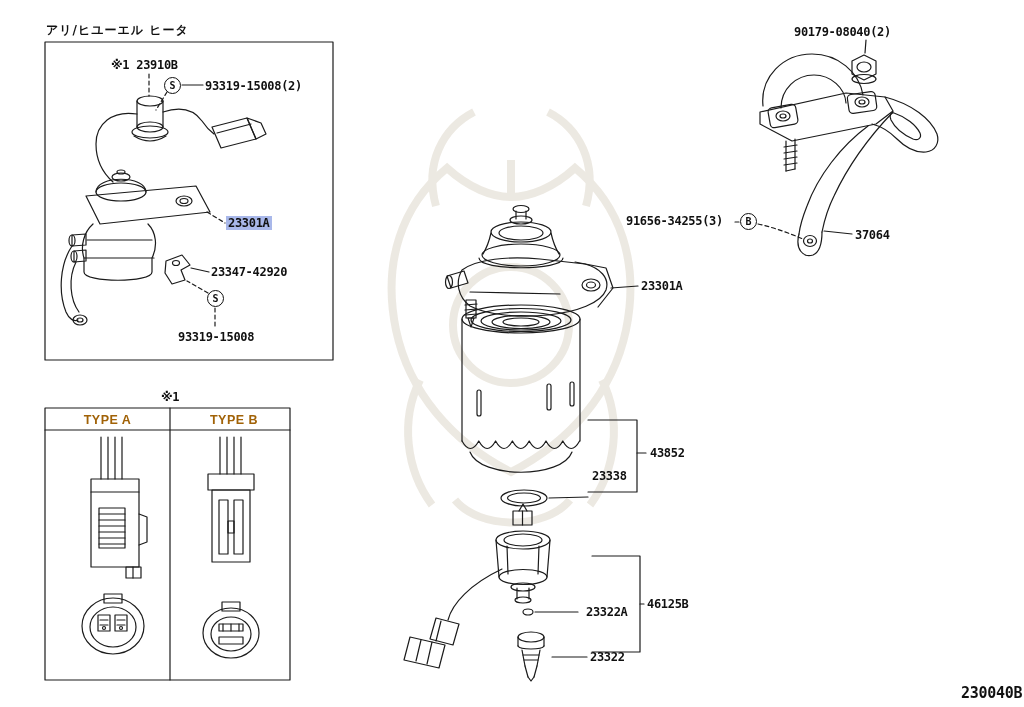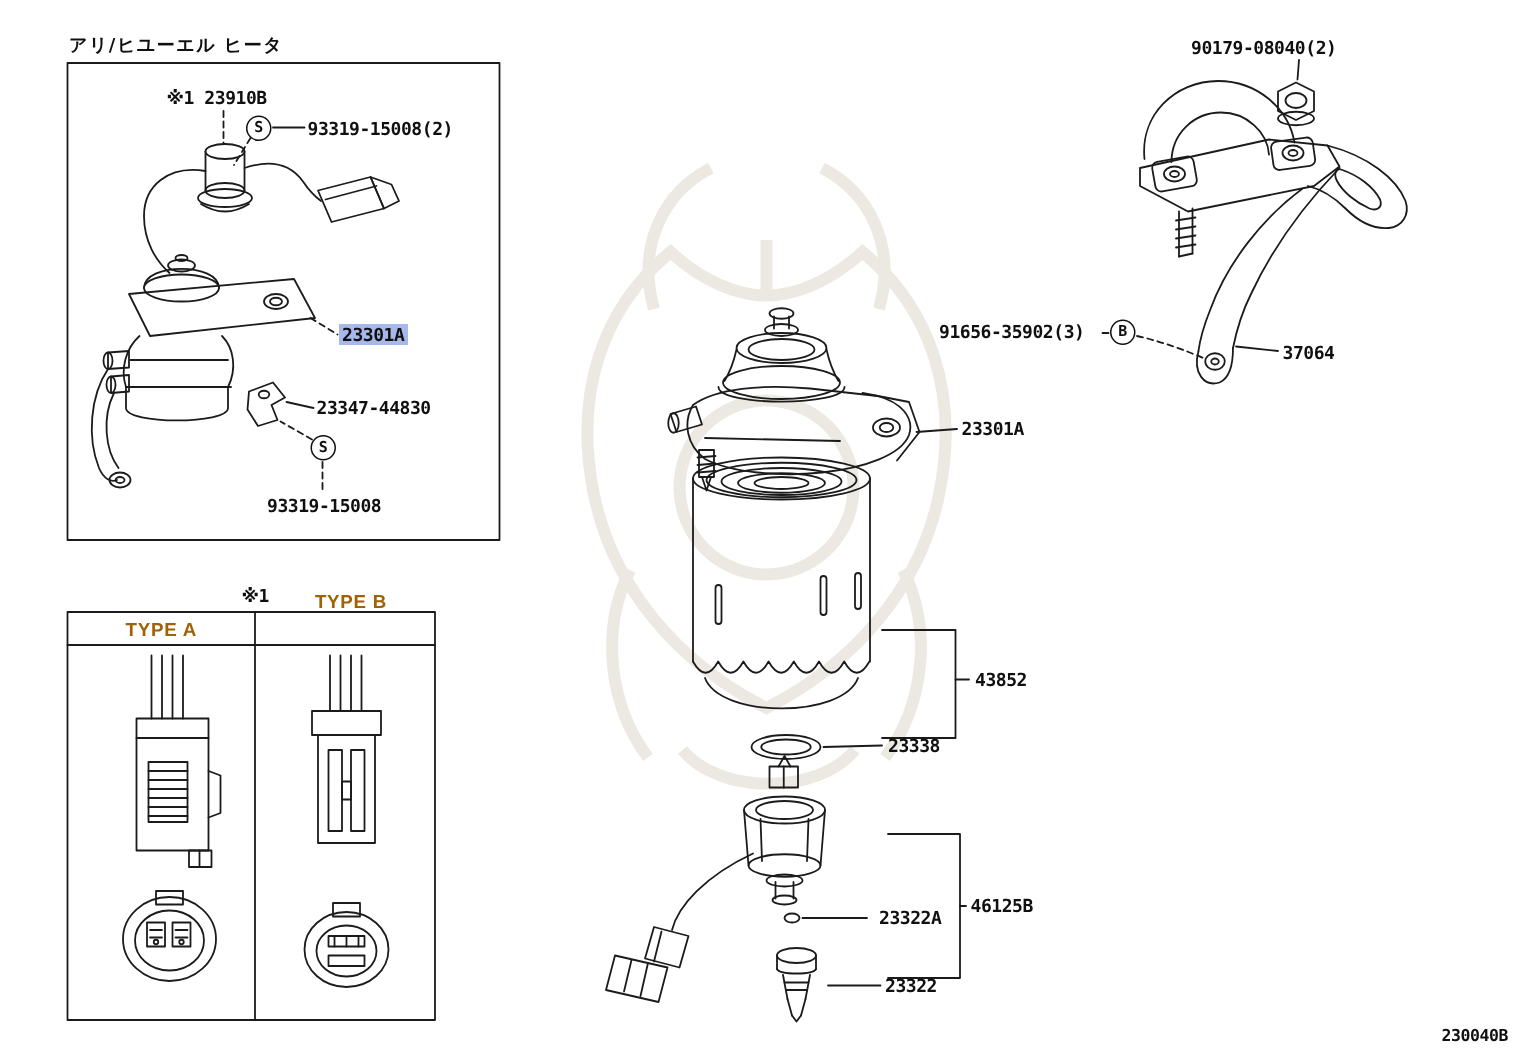--- a/index.html
+++ b/index.html
@@ -10,21 +10,21 @@
   }
   .page { position:absolute; left:0; top:0; width:1024px; height:707px; }
   svg.art { position:absolute; left:0; top:0; }
   .ln { fill:none; stroke:#1b1b1b; stroke-width:1.2; stroke-linecap:round; stroke-linejoin:round; }
   .dash { stroke-dasharray:4 3; }
   .wm { fill:none; stroke:#ebe7df; stroke-width:8; }
   .lbl {
     position:absolute; white-space:nowrap; color:#101010;
     font:bold 12px "DejaVu Sans Mono","DejaVu Sans",monospace; letter-spacing:-0.3px;
   }
-  .lbl.small { font-size:11px; }
+  .lbl.small { font-size:15px; }
   .hl { background:#a9b8ea; padding:0 2px; }
   .jp { font:bold 12px "DejaVu Sans","Liberation Sans",sans-serif; letter-spacing:1px; }
   .type-hdr {
     position:absolute; text-align:center; color:#a16207;
     font:bold 12.5px "Liberation Sans",sans-serif; letter-spacing:0.5px;
   }
   .circle-sym {
     position:absolute; width:17px; height:17px; border:1.5px solid #101010; border-radius:50%;
     display:flex; align-items:center; justify-content:center;
     font:bold 10px "DejaVu Sans Mono",monospace; color:#101010; background:#fff;
@@ -263,39 +263,39 @@
   <div class="lbl jp" style="left:46px;top:22px">アリ/ヒユーエル ヒータ</div>
 
   <div class="lbl" style="left:111px;top:58px"><span>※1</span>&nbsp;<span>23910B</span></div>
 
   <div class="circle-sym" style="left:164px;top:77px">
       <span>S</span>
     </div>
   <div class="lbl" style="left:205px;top:79px">93319-15008(2)</div>
 
   <div class="lbl hl" style="left:226px;top:216px">23301A</div>
-  <div class="lbl" style="left:211px;top:265px">23347-44830</div>
+  <div class="lbl" style="left:211px;top:265px">23347-42920</div>
 
   <div class="circle-sym" style="left:207px;top:290px">
       <span>S</span>
     </div>
   <div class="lbl" style="left:178px;top:330px">93319-15008</div>
 
   <div class="lbl" style="left:161px;top:390px">※1</div>
   <div class="type-hdr" style="left:45px;top:413px;width:125px">TYPE A</div>
-  <div class="type-hdr" style="left:170px;top:394px;width:128px">TYPE B</div>
+  <div class="type-hdr" style="left:170px;top:413px;width:128px">TYPE B</div>
 
   <div class="lbl" style="left:641px;top:279px">23301A</div>
   <div class="lbl" style="left:650px;top:446px">43852</div>
-  <div class="lbl" style="left:592px;top:490px">23338</div>
+  <div class="lbl" style="left:592px;top:469px">23338</div>
   <div class="lbl" style="left:586px;top:605px">23322A</div>
   <div class="lbl" style="left:647px;top:597px">46125B</div>
   <div class="lbl" style="left:590px;top:650px">23322</div>
 
   <div class="lbl" style="left:794px;top:25px">90179-08040(2)</div>
-  <div class="lbl" style="left:626px;top:214px">91656-35902(3)</div>
+  <div class="lbl" style="left:626px;top:214px">91656-34255(3)</div>
   <div class="circle-sym" style="left:740px;top:213px">
       <span>B</span>
     </div>
   <div class="lbl" style="left:855px;top:228px">37064</div>
 
   <div class="lbl small" style="left:961px;top:684px">230040B</div>
 </div>
 
 </body></html>

